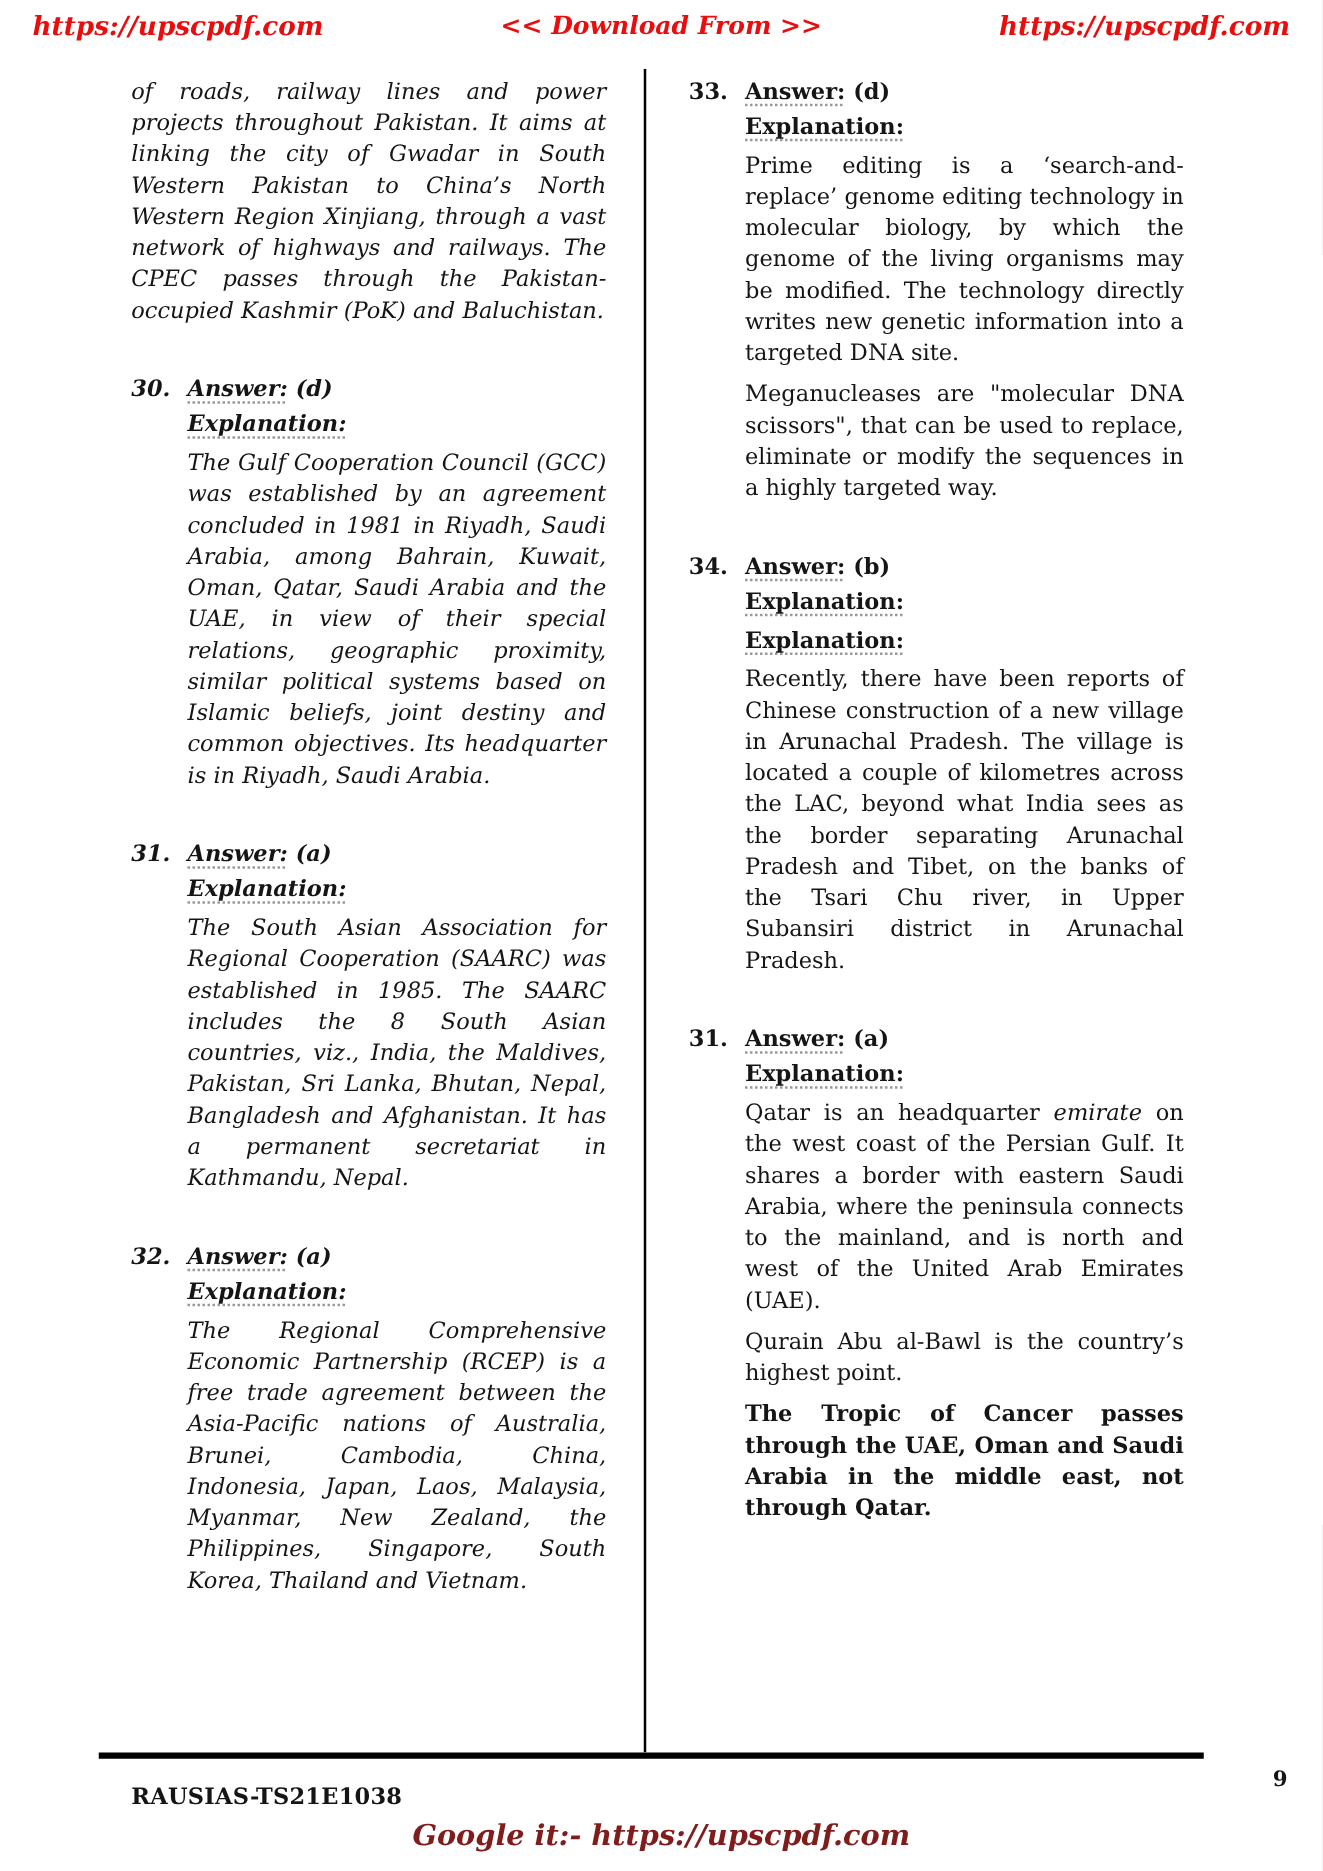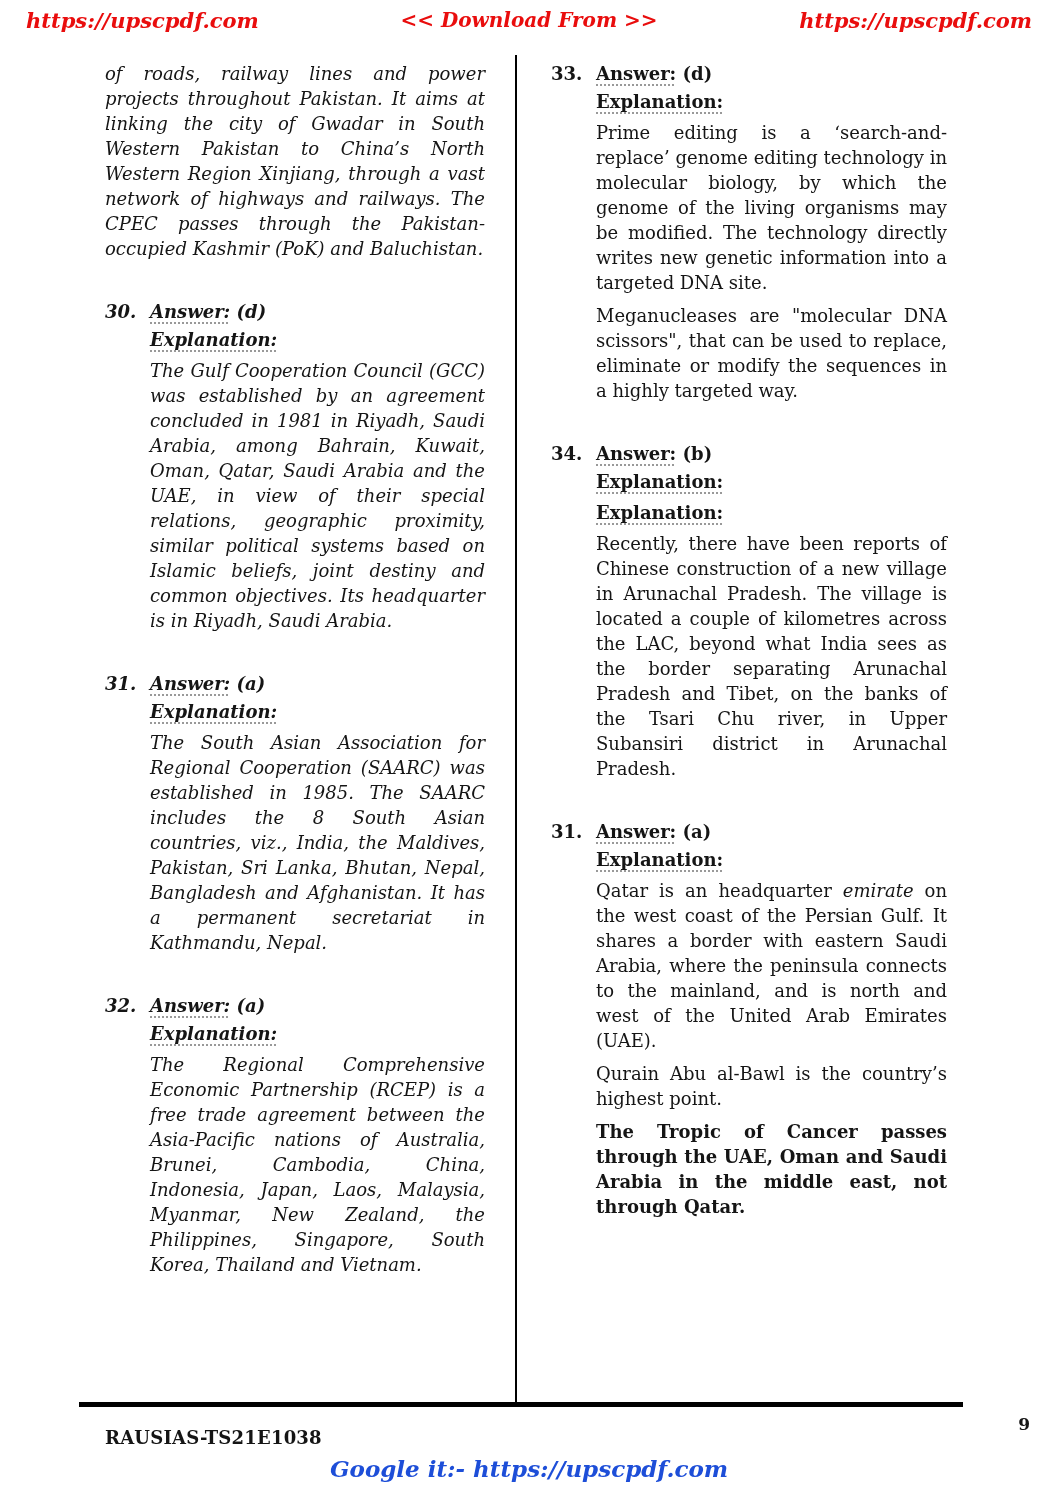--- a/index.html
+++ b/index.html
@@ -94,21 +94,21 @@
     position: absolute;
     top: 1414px; right: 28px;
     font-weight: bold;
     font-size: 17px;
   }
   .foot-google {
     position: absolute;
     top: 1455px; left: 0;
     width: 100%;
     text-align: center;
-    color: #1d4ed8;
+    color: #7f1d1d;
     font-weight: bold;
     font-style: italic;
     font-size: 23px;
   }
 </style>
 </head>
 <body>
 
 <div class="page">
 

